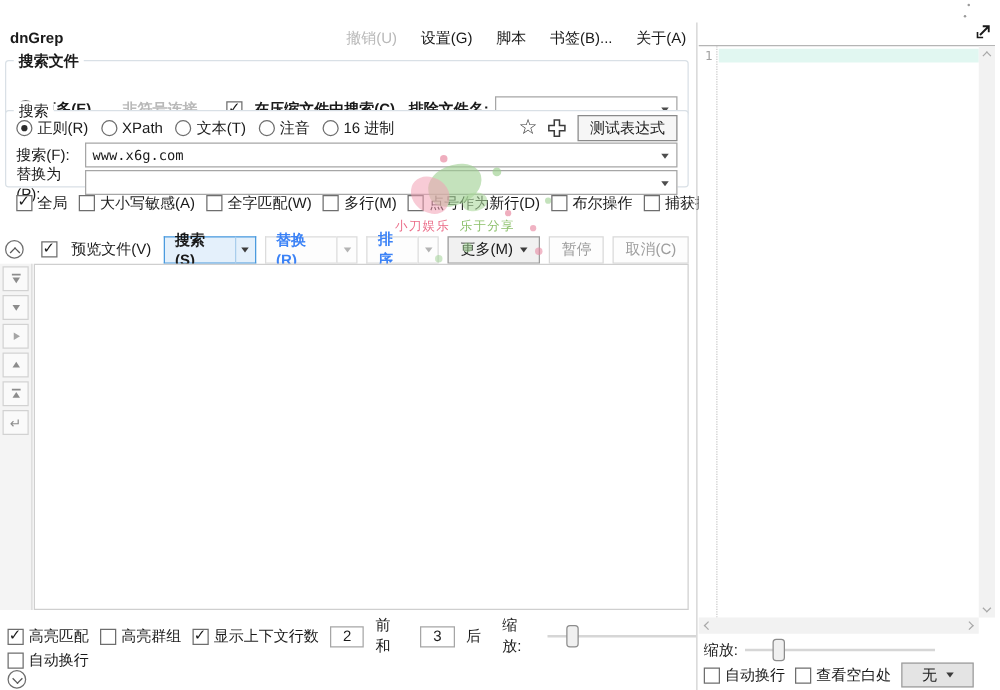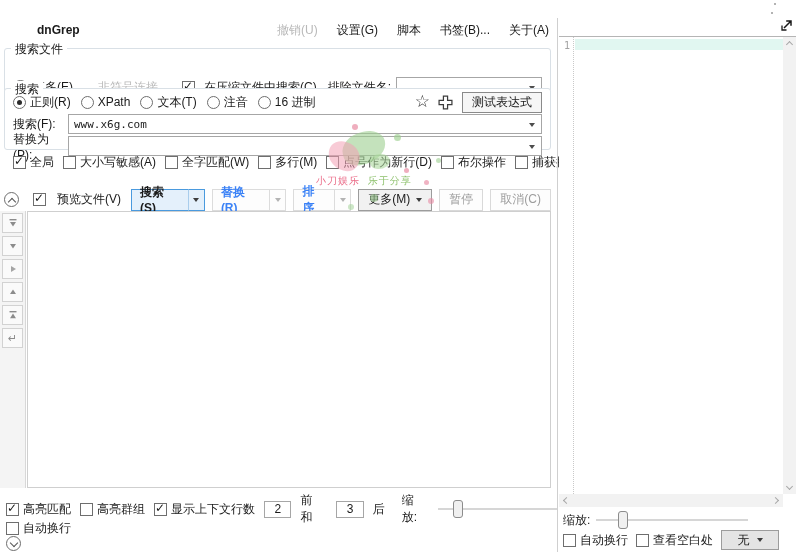--- a/index.html
+++ b/index.html
@@ -12,21 +12,21 @@
   .mono { font-family:"DejaVu Sans Mono",monospace; font-size:11px; }
 
   
   #left-panel  { position:absolute; left:0; top:0; width:557px; height:552px; }
   #splitter    { position:absolute; left:557px; top:18px; width:1px; height:534px; background:#cfcfcf; }
   #right-panel { position:absolute; left:559px; top:0; width:241px; height:552px; }
 
   
   #header { position:absolute; left:8px; right:8px; top:22px; height:16px;
             display:flex; align-items:center; }
-  #app-title { font-weight:bold;margin-left:29px; }
+  #app-title { font-weight:bold; }
   #menu { margin-left:auto; display:flex; gap:19px; }
   #menu span { cursor:default; }
   .disabled-text { color:#b9b9b9; }
 
   
   .group { position:absolute; left:4px; width:547px;
            border:1px solid #d9e0e6; border-radius:3px; background:#fff; }
   .group-title { position:absolute; top:-8px; left:6px; background:#fff; padding:0 4px; }
   .row { position:absolute; left:0; right:0; display:flex; align-items:center; padding:0 8px; }
 
@@ -142,21 +142,21 @@
     <span id="app-title">dnGrep</span>
     <div id="menu">
       <span class="disabled-text">撤销(U)</span>
       <span>设置(G)</span>
       <span>脚本</span>
       <span>书签(B)...</span>
       <span>关于(A)</span>
     </div>
   </div>
 
-  <div class="group" style="top:48px; height:45px;">
+  <div class="group" style="top:48px; height:45px;font-weight:bold;">
     <span class="group-title">搜索文件</span>
     <div class="row" style="top:29px; height:18px; gap:5px;">
       <span class="expander">
           <i class="chev down"></i>
         </span>
       <span>更多(E)...</span>
       <span class="disabled-text" style="margin-left:10px;">非符号连接</span>
       <span style="flex:1;"></span>
       <span class="cb on"></span>
       <span class="cblabel">在压缩文件中搜索(C)</span>

